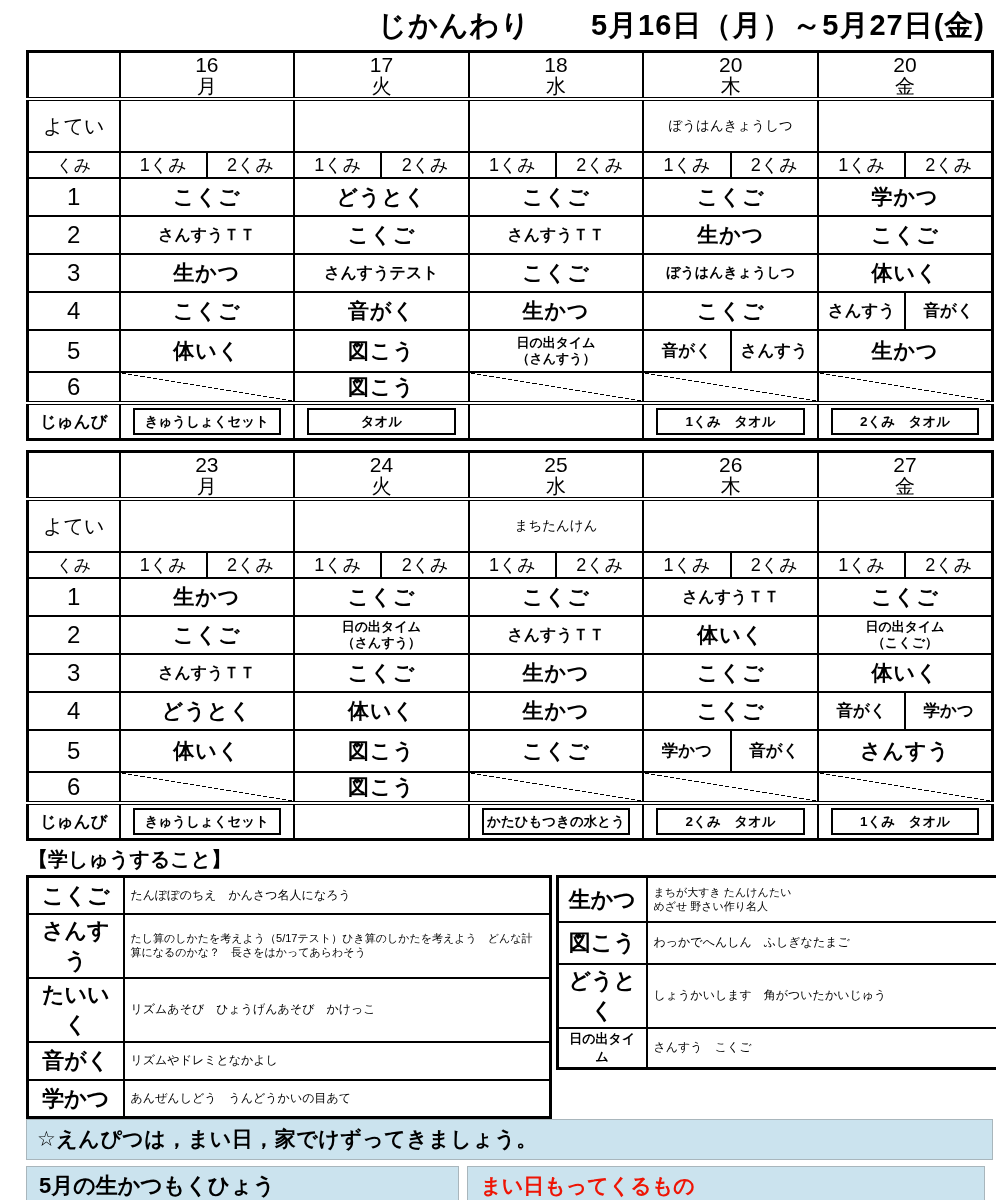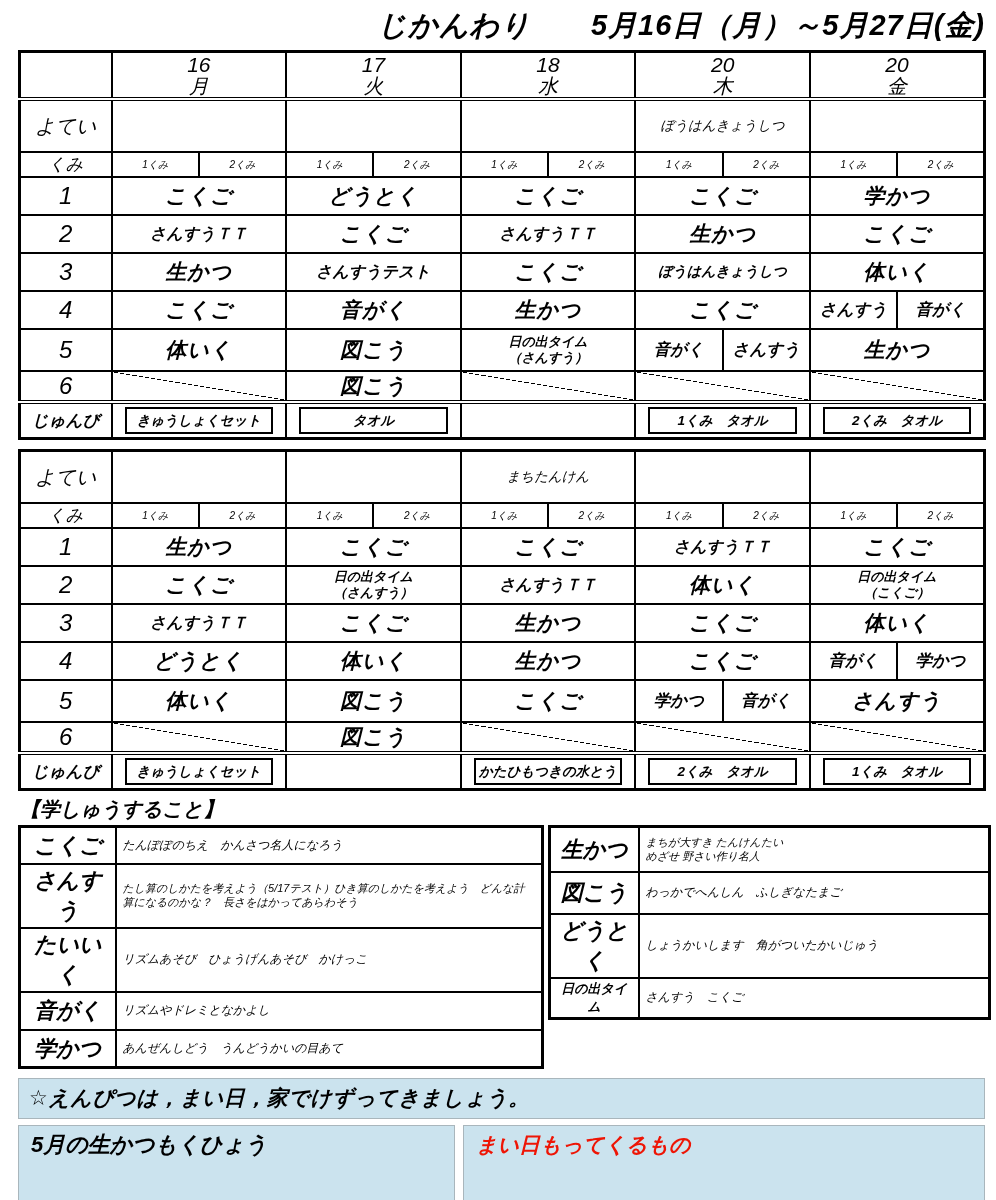--- a/index.html
+++ b/index.html
@@ -1,20 +1,20 @@
 <!DOCTYPE html>
 <html><head>
 <meta charset="utf-8">
 <style>
   html,body{margin:0;padding:0;background:#fff;}
   .page{
     width:996px;height:1200px;box-sizing:border-box;
-    padding:4px 11px 0 18px;overflow:hidden;
+    padding:4px 11px 0 26px;overflow:hidden;
     font-family:"Liberation Sans","DejaVu Sans",sans-serif;color:#000;
-    background:#fff;position:relative;font-style:italic;
+    background:#fff;position:relative;
   }
   .title{
     text-align:right;font-size:29px;font-weight:bold;line-height:42px;
     letter-spacing:1px;white-space:nowrap;
   }
   
   table.week{
     border-collapse:collapse;table-layout:fixed;width:967px;
     border:3px solid #000;margin-top:4px;
   }
@@ -28,21 +28,21 @@
   tr.head-row td{height:44px;}
   .day-head .date{font-size:21px;line-height:22px;}
   .day-head .dow{font-size:20px;line-height:21px;}
   tr.head-row td{border-bottom:4px double #000;}
   td.rlabel{border-right:4px double #000;}
   tr.yotei-row td{height:50px;}
   .yotei-label{font-size:20px;}
   .yotei-cell{font-size:13.5px;}
   tr.kumi-row td{height:22px;}
   .kumi-label{font-size:17px;}
-  .kumi-cell{font-size:10px;}
+  .kumi-cell{font-size:18px;}
   tr.p-row td{height:36px;}
   tr.p-row.p4 td{height:40px;}
   tr.p-row.p5 td{height:27px;}
   td.pnum{font-size:24px;font-weight:400;}
   td.subject{font-size:21px;font-weight:700;letter-spacing:1px;}
   td.subject.s-m{font-size:16px;letter-spacing:0;}
   td.subject.s-s{font-size:14px;letter-spacing:0;}
   td.subject.two{font-size:13px;line-height:1.2;letter-spacing:0;}
   td.subject.split{font-size:16.5px;letter-spacing:0;}
   td.diag{
@@ -76,21 +76,21 @@
   #learnLeft tr:nth-child(2) td{height:44px;}
   #learnLeft tr:nth-child(3) td{height:31px;}
   #learnLeft tr:nth-child(4) td{height:34px;}
   #learnLeft tr:nth-child(5) td{height:33px;}
   #learnRight tr:nth-child(1) td{height:41px;}
   #learnRight tr:nth-child(2) td{height:38px;}
   #learnRight tr:nth-child(3) td{height:33px;}
   #learnRight tr:nth-child(4) td{height:31px;}
   
   .banner{
-    margin-top:9px;width:967px;box-sizing:border-box;
+    width:967px;box-sizing:border-box;
     border:1px solid #a9b6bc;padding:5px 10px 6px 10px;
     font-size:21px;font-weight:700;letter-spacing:0.5px;
   }
   .bottom{display:flex;gap:8px;margin-top:6px;align-items:stretch;}
   .box{
     box-sizing:border-box;border:1px solid #a9b6bc;padding:4px 12px 8px 12px;
     min-height:128px;
   }
   .box.goals{width:437px;}
   .box.bring{width:522px;}
@@ -238,20 +238,43 @@
         <col style="width:87.3px">
         <col style="width:87.3px">
         <col style="width:87.3px">
         <col style="width:87.3px">
         <col style="width:87.3px">
         <col style="width:87.3px">
         <col style="width:87.3px">
         <col style="width:87.3px">
       </colgroup>
       <tbody>
+        <tr class="head-row">
+          <td class="corner rlabel"></td>
+          <td colspan="2" class="day-head">
+            <div class="date">23</div>
+            <div class="dow">月</div>
+          </td>
+          <td colspan="2" class="day-head">
+            <div class="date">24</div>
+            <div class="dow">火</div>
+          </td>
+          <td colspan="2" class="day-head">
+            <div class="date">25</div>
+            <div class="dow">水</div>
+          </td>
+          <td colspan="2" class="day-head">
+            <div class="date">26</div>
+            <div class="dow">木</div>
+          </td>
+          <td colspan="2" class="day-head">
+            <div class="date">27</div>
+            <div class="dow">金</div>
+          </td>
+        </tr>
         <tr class="yotei-row">
           <td class="rlabel yotei-label">よてい</td>
           <td colspan="2" class="yotei-cell"></td>
           <td colspan="2" class="yotei-cell"></td>
           <td colspan="2" class="yotei-cell">まちたんけん</td>
           <td colspan="2" class="yotei-cell"></td>
           <td colspan="2" class="yotei-cell"></td>
         </tr>
         <tr class="kumi-row">
           <td class="rlabel kumi-label">くみ</td>

